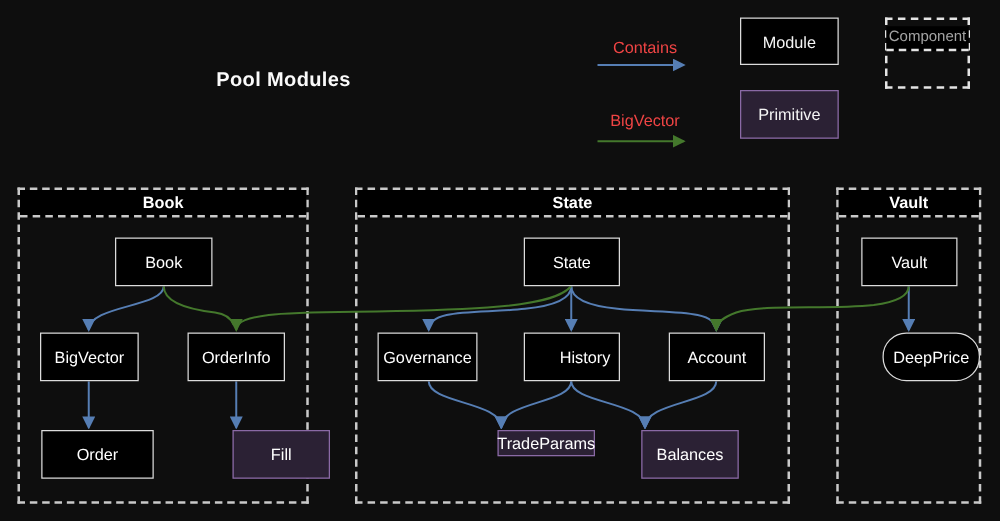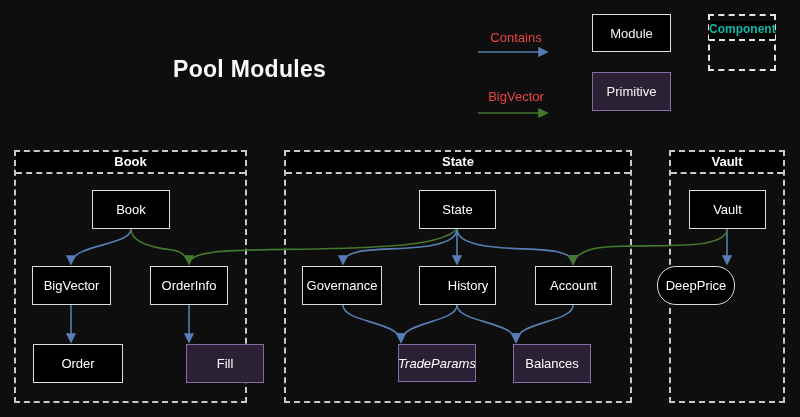--- a/index.html
+++ b/index.html
@@ -4,41 +4,41 @@
 <style>
   html,body { margin:0; padding:0; background:#0e0e0e; }
   .canvas {
     position:relative; width:800px; height:417px; overflow:hidden;
     background:var(--background,#0e0e0e);
     font-family:"Liberation Sans","DejaVu Sans",sans-serif;
     color:#f2f2f2;
   }
   .title {
     position:absolute; left:173px; top:56px; z-index:3;
-    font-size:23px; font-weight:bold; color:#fafafa; letter-spacing:.3px;
+    font-size:16px; font-weight:bold; color:#fafafa; letter-spacing:.3px;
   }
   .legend-text {
     position:absolute; z-index:3; width:80px; text-align:center;
     font-size:13px; color:#ef4444;
   }
   .swatch {
     position:absolute; z-index:3; box-sizing:border-box;
     display:flex; align-items:center; justify-content:center;
     font-size:13px; color:#f5f5f5;
   }
   .swatch.module { background:var(--node_fill,#000); border:1.5px solid var(--node_border,#ddd); }
   .swatch.primitive { background:var(--primitive_fill,#2b2134); border:1.5px solid var(--primitive_border,#8a6aa5); }
   .component-box {
     position:absolute; z-index:3; box-sizing:border-box;
     border:2px dashed #e4e4e4; background:transparent;
   }
   .component-label {
     position:absolute; top:5px; left:-1px; right:-1px; height:18px;
     background:#000; border-bottom:2px dashed #e4e4e4;
-    font-size:12px; font-weight:bold; color:#14b8a6; text-align:center;
+    font-size:12px; font-weight:normal; color:#a3a3a3; text-align:center;
     line-height:16px; white-space:nowrap;
   }
   .container {
     position:absolute; z-index:1; box-sizing:border-box;
     border:2px dashed var(--container_border,#ccc); background:transparent;
   }
   .container-label {
     position:absolute; top:0; left:0; right:0; height:20px;
     background:#000; border-bottom:2px dashed var(--container_border,#ccc);
     font-size:13px; font-weight:bold; color:#fff; text-align:center; line-height:20px;
@@ -116,19 +116,19 @@
   <div class="node" style="left:92px;  top:190px; width:78px; height:39px;">Book</div>
   <div class="node" style="left:32px;  top:266px; width:79px; height:39px;">BigVector</div>
   <div class="node" style="left:150px; top:266px; width:78px; height:39px;">OrderInfo</div>
   <div class="node" style="left:33px;  top:344px; width:90px; height:39px;">Order</div>
   <div class="node primitive" style="left:150px; top:344px; width:78px; height:39px;">Fill</div>
 
   <div class="node" style="left:419px; top:190px; width:77px; height:39px;">State</div>
   <div class="node" style="left:302px; top:266px; width:80px; height:39px;">Governance</div>
   <div class="node" style="left:419px; top:266px; width:77px; height:39px;padding-left:21px;">History</div>
   <div class="node" style="left:535px; top:266px; width:77px; height:39px;">Account</div>
-  <div class="node primitive" style="left:362px; top:344px; width:78px; height:38px;font-style:italic;">TradeParams</div>
+  <div class="node primitive" style="left:362px; top:344px; width:78px; height:21px;">TradeParams</div>
   <div class="node primitive" style="left:477px; top:344px; width:78px; height:39px;">Balances</div>
 
   <div class="node" style="left:689px; top:190px; width:77px; height:39px;">Vault</div>
-  <div class="node" style="left:657px; top:266px; width:78px; height:39px;border-radius:19px;">DeepPrice</div>
+  <div class="node" style="left:706px; top:266px; width:78px; height:39px;border-radius:19px;">DeepPrice</div>
 
 </div>
 
 </body></html>

